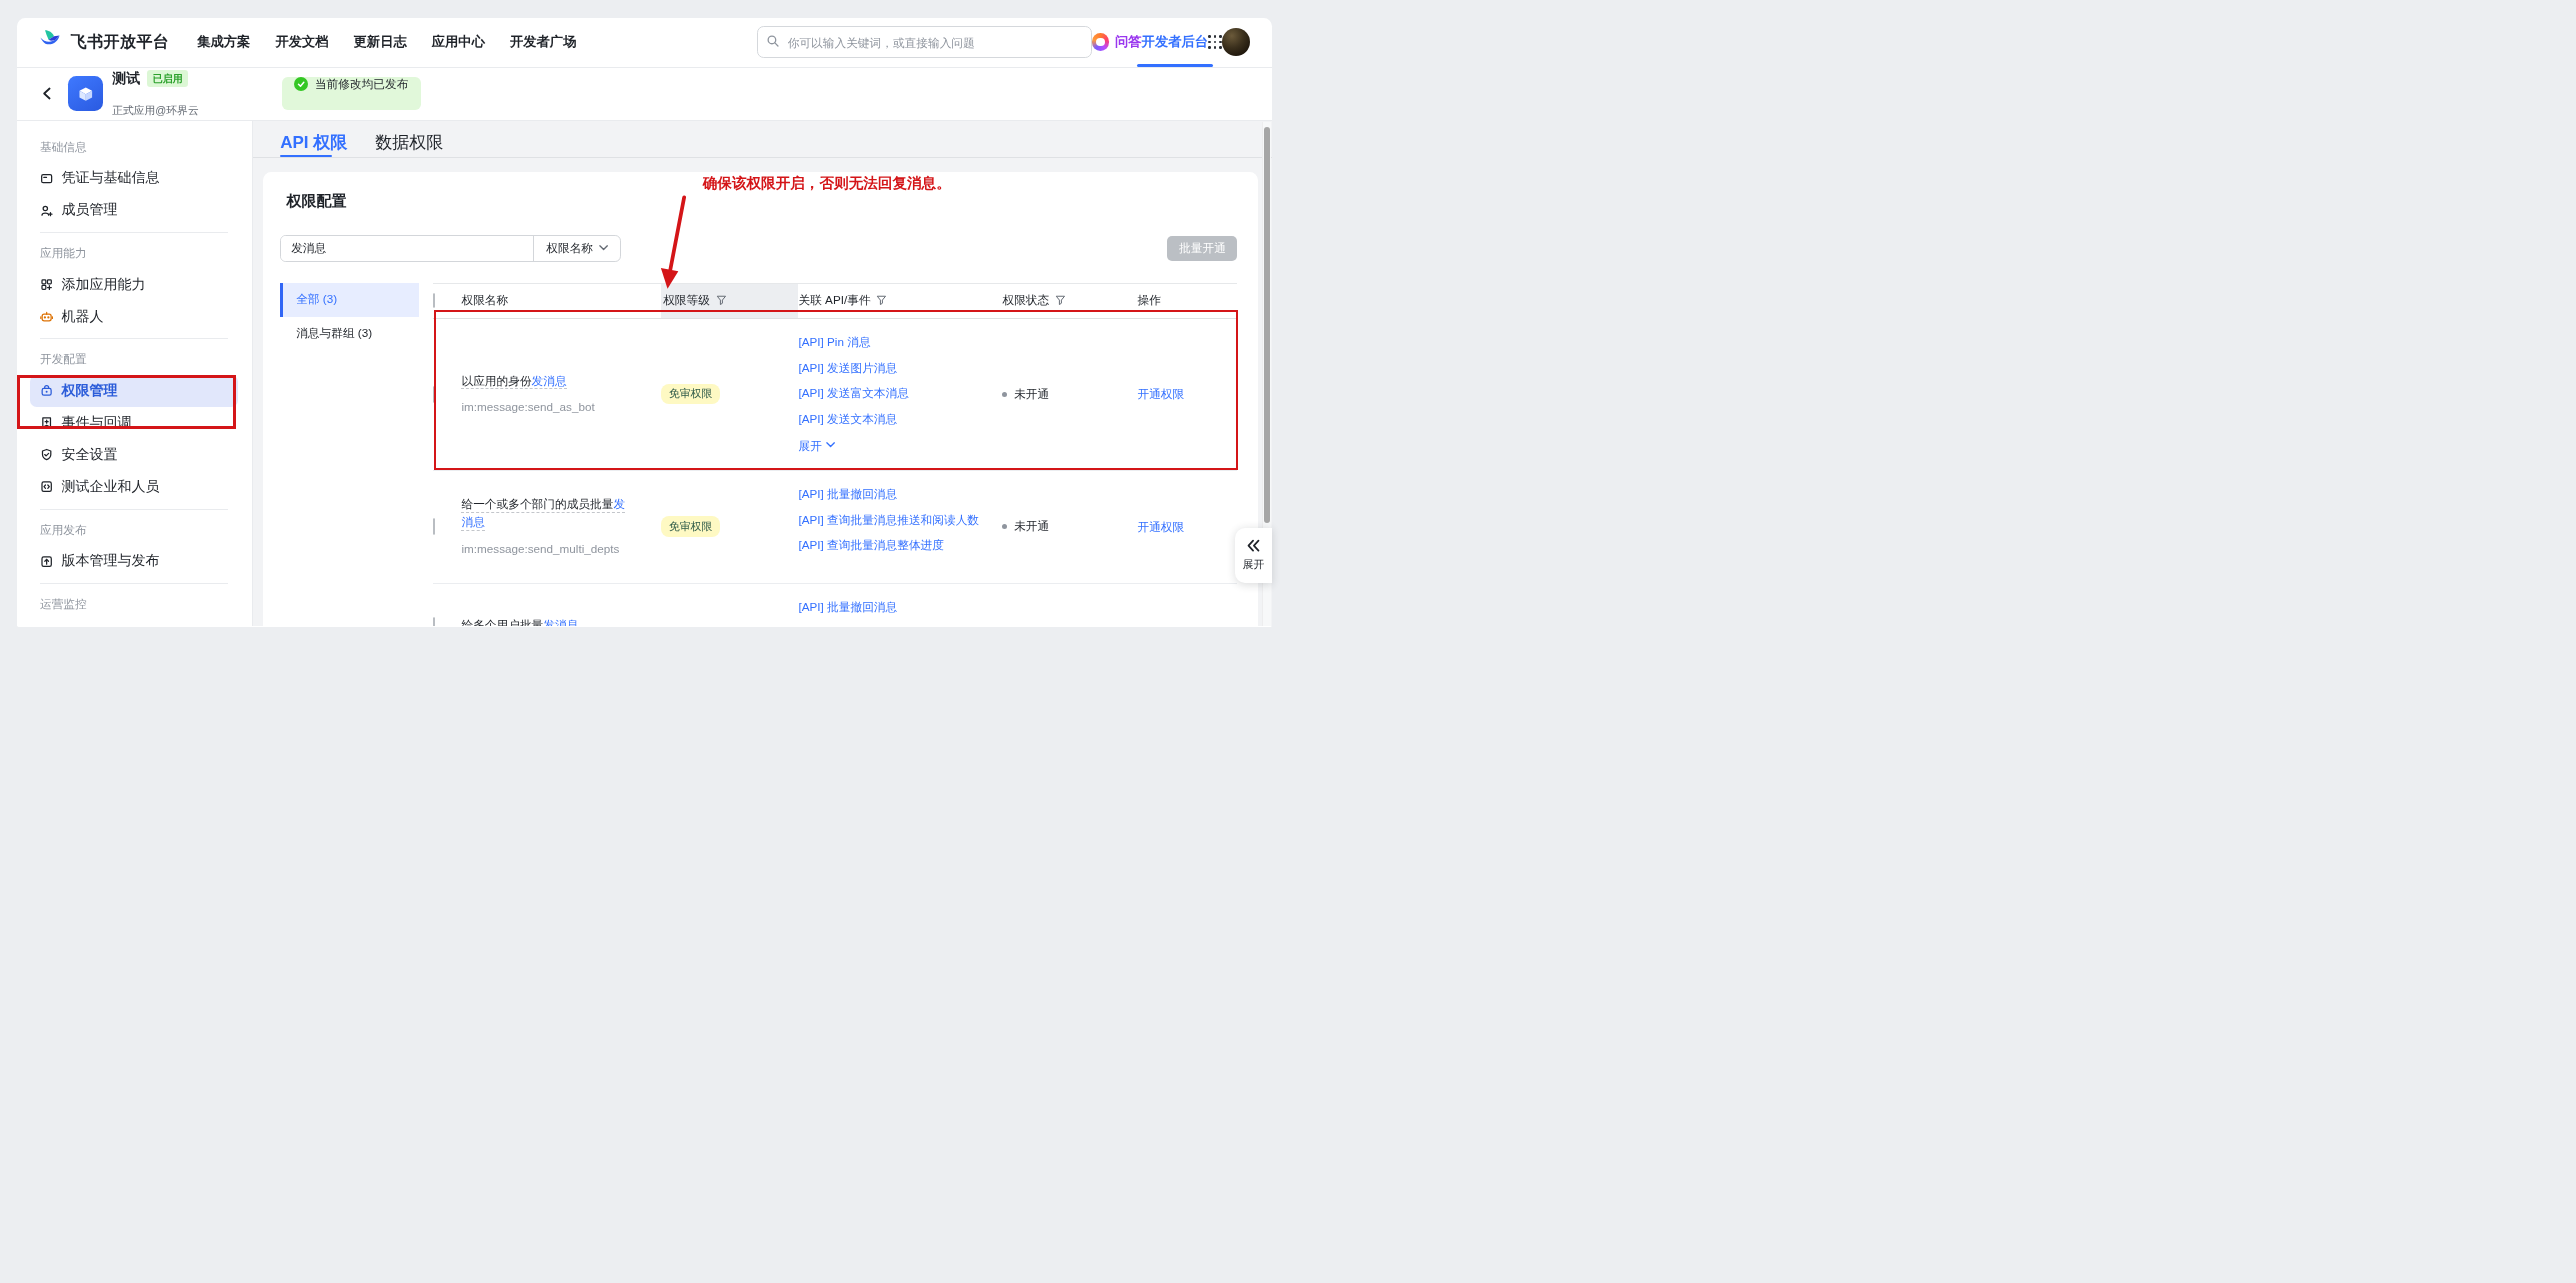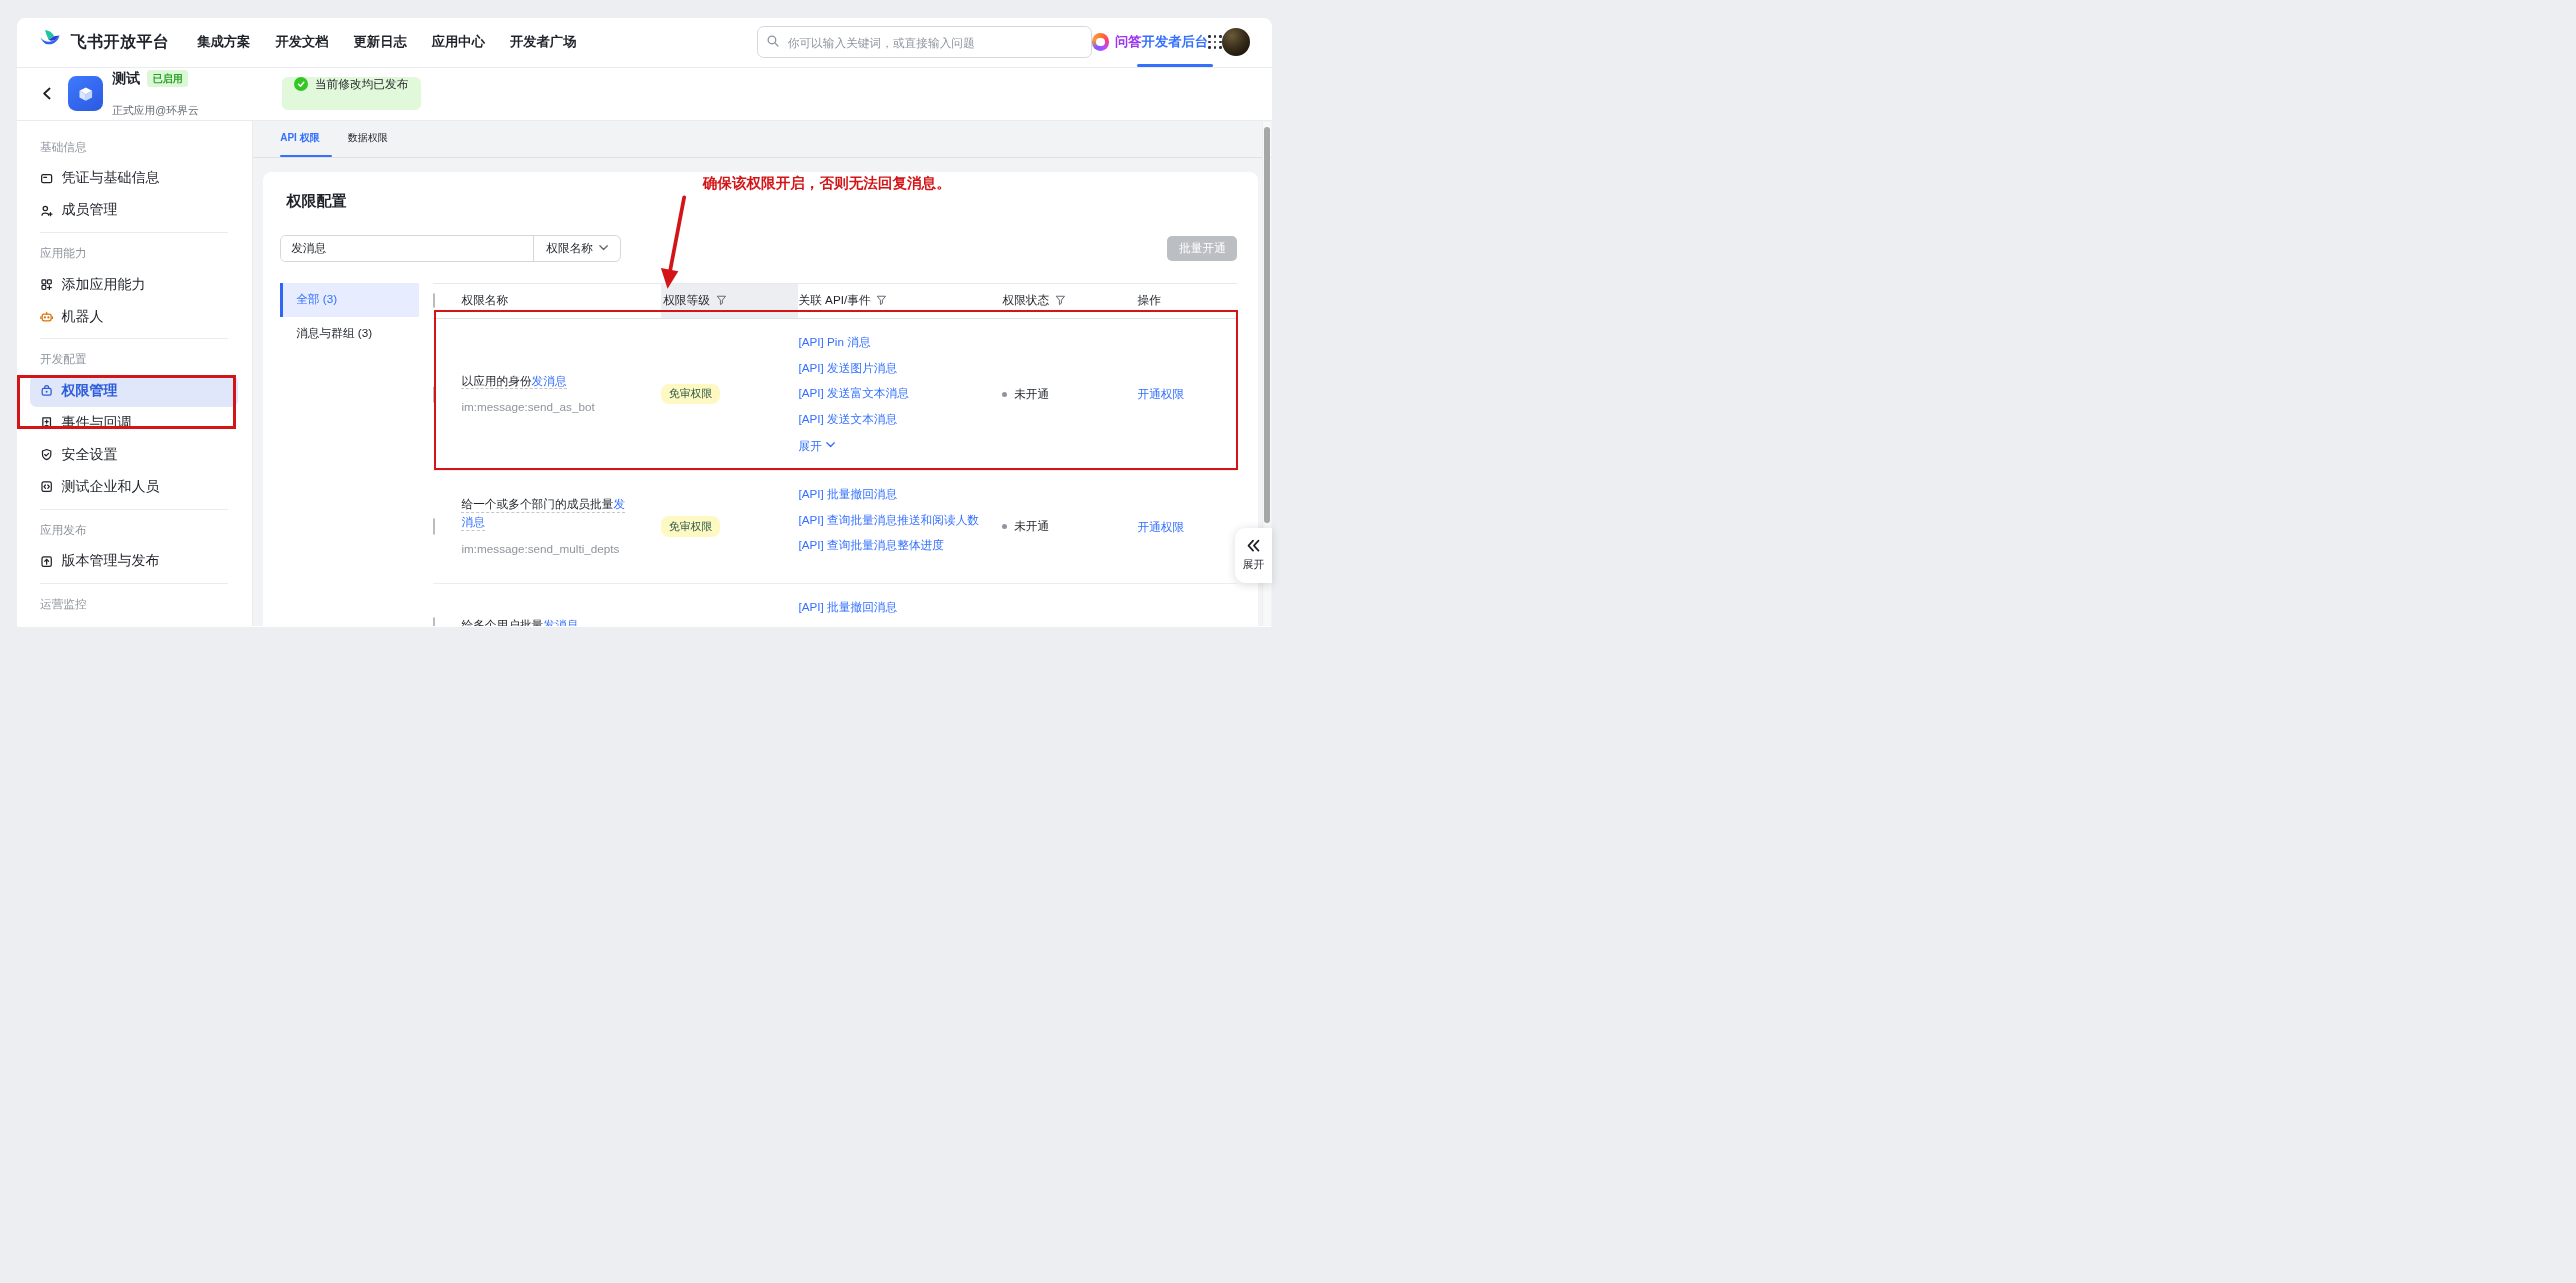--- a/index.html
+++ b/index.html
@@ -45,21 +45,21 @@
   .bodyrow { display:flex; height:505px; }
   .sidebar { width:236px; border-right:0.8px solid #e9ebee; padding:11.7px 13.3px 0; flex:none; }
   .sec-label { font-size:11.7px; color:#8f959e; padding:7.5px 10px; }
   .sb-item { height:32px; display:flex; align-items:center; gap:8.3px; padding:0 10px; border-radius:6.7px; font-size:14px; cursor:pointer; }
   .sb-item svg { flex:none; }
   .sb-item.active { background:#e1e7fb; color:#2b5cd9; font-weight:600;text-align:center; }
   .sb-div { height:0.8px; background:#e9ebee; margin:5.8px 10px; }
 
   .main { flex:1; background:#f2f3f5; position:relative; overflow:hidden; }
   .tabs { position:absolute; left:27.5px; top:10px; display:flex; gap:28px; }
-  .tab { font-size:10px; cursor:pointer; }
+  .tab { font-size:17px; cursor:pointer; }
   .tab.active { color:#3370ff; font-weight:600; }
   .tabline { position:absolute; left:0; right:0; top:36px; height:0.8px; background:#dfe1e4; }
   .tabbar { position:absolute; left:27.5px; top:34px; width:52px; height:2.5px; background:#3370ff; border-radius:1.7px; }
 
   .card { position:absolute; left:10.8px; top:51px; width:995px; height:583px; background:#fff; border-radius:8.3px; }
   .card-title { position:absolute; left:23px; top:20px; font-size:15px; font-weight:700; }
 
   .searchgrp { position:absolute; left:16.7px; top:63px; width:341px; height:27px; border:0.8px solid #d3d6da; border-radius:5.8px; display:flex; background:#fff; overflow:hidden; }
   .searchgrp input { flex:1; border:none; outline:none; padding:0 10px; font-size:11.7px; color:#1f2329; font-family:inherit; }
   .fieldsel { width:87px; border-left:0.8px solid #d3d6da; display:flex; align-items:center; justify-content:center; gap:5.8px; font-size:11.7px; cursor:pointer; }

